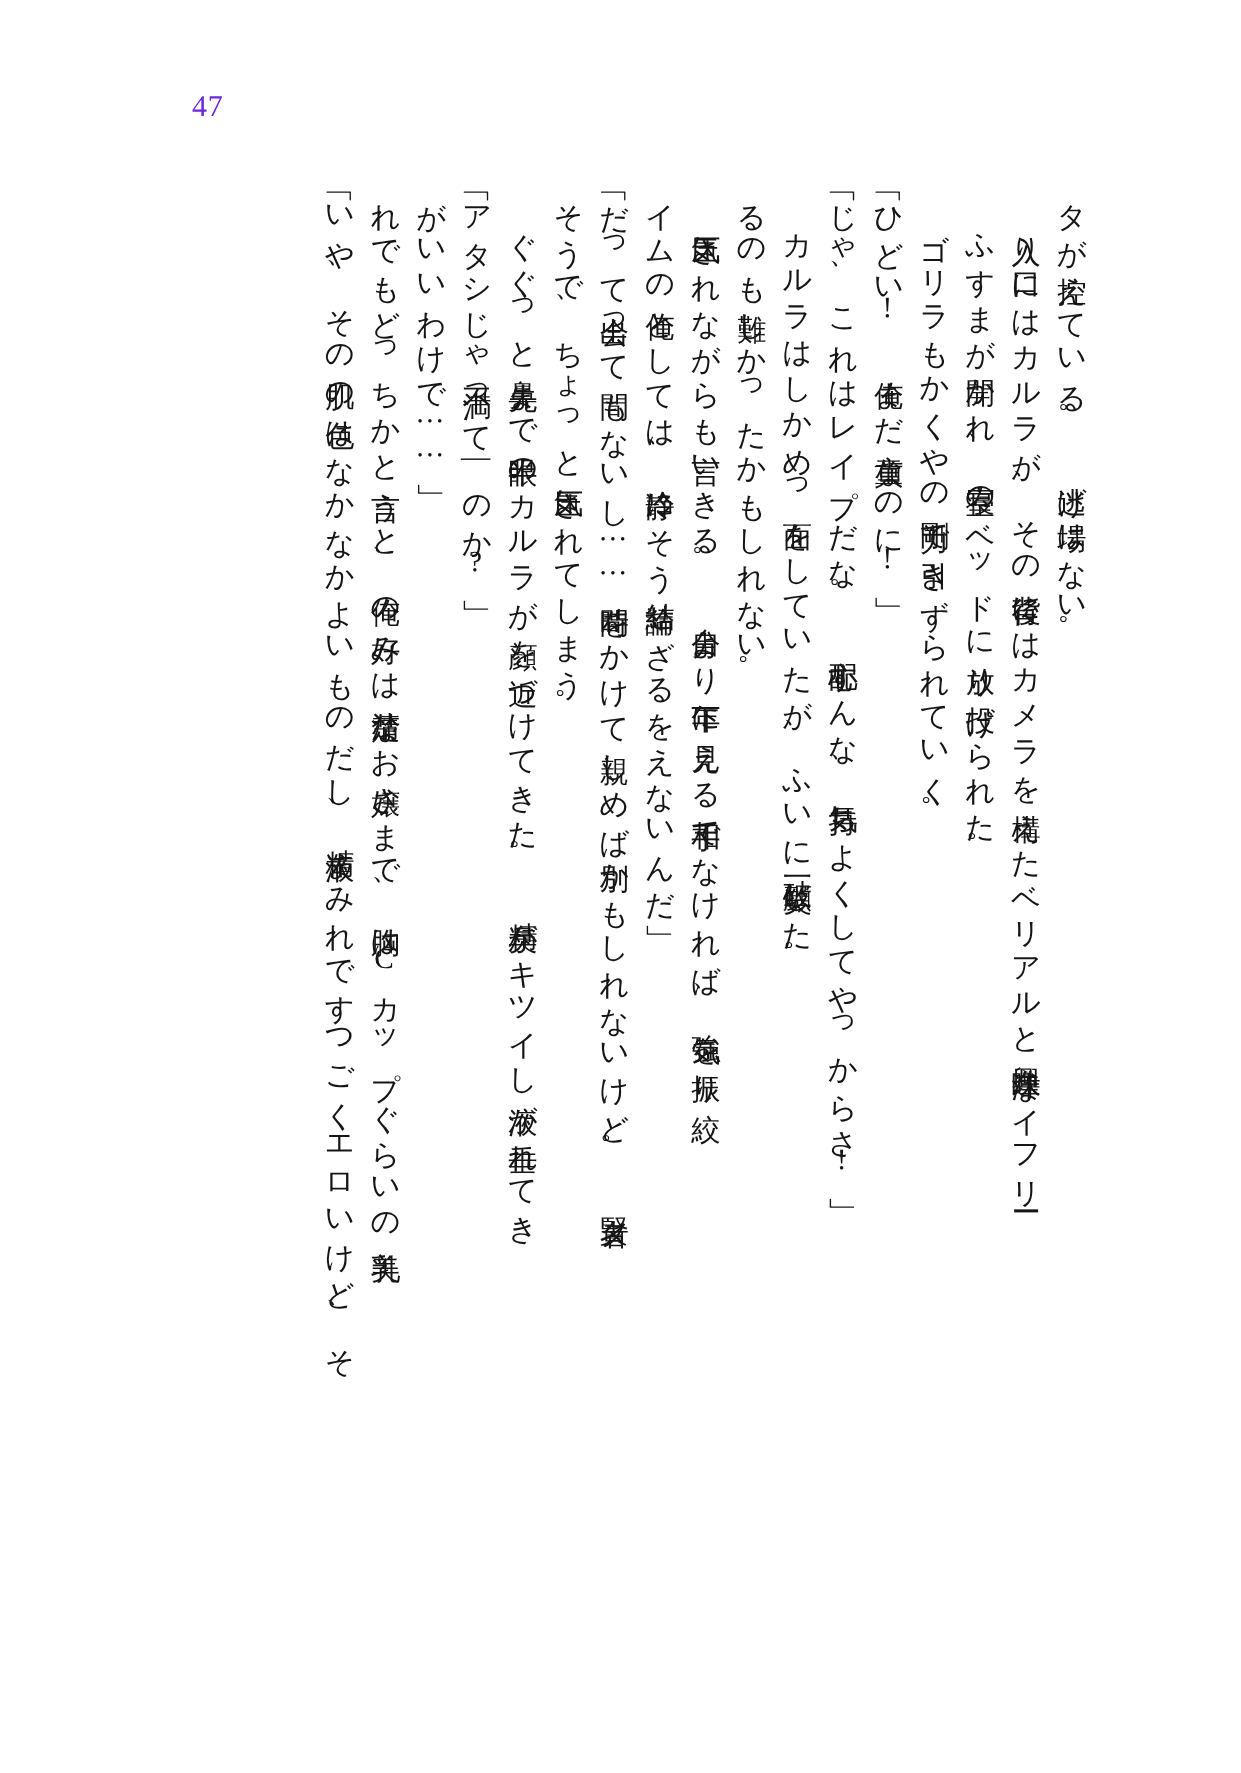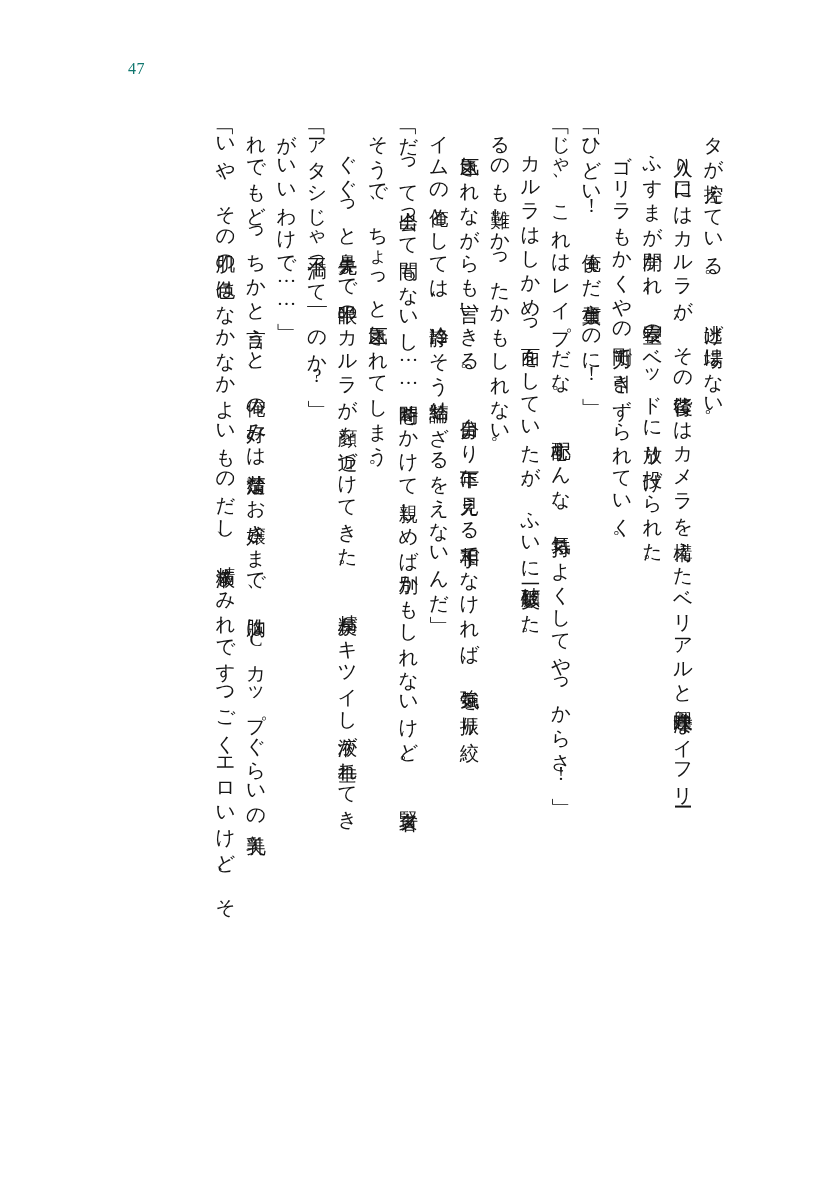--- a/index.html
+++ b/index.html
@@ -17,23 +17,23 @@
   }
   .page {
     position: absolute;
     inset: 0;
     background: #ffffff;
   }
   .page-number {
     position: absolute;
     top: 60px;
     left: 128px;
-    font-size: 16px;
+    font-size: 20px;
     font-family: "Liberation Serif", "DejaVu Serif", serif;
-    color: #0f766e;
+    color: #6d28d9;
     letter-spacing: 0.5px;
   }
   .text-block {
     position: absolute;
     top: 122px;
     right: 104px;
     height: 960px;
     display: flex;
     flex-direction: row;
     align-items: flex-start;

